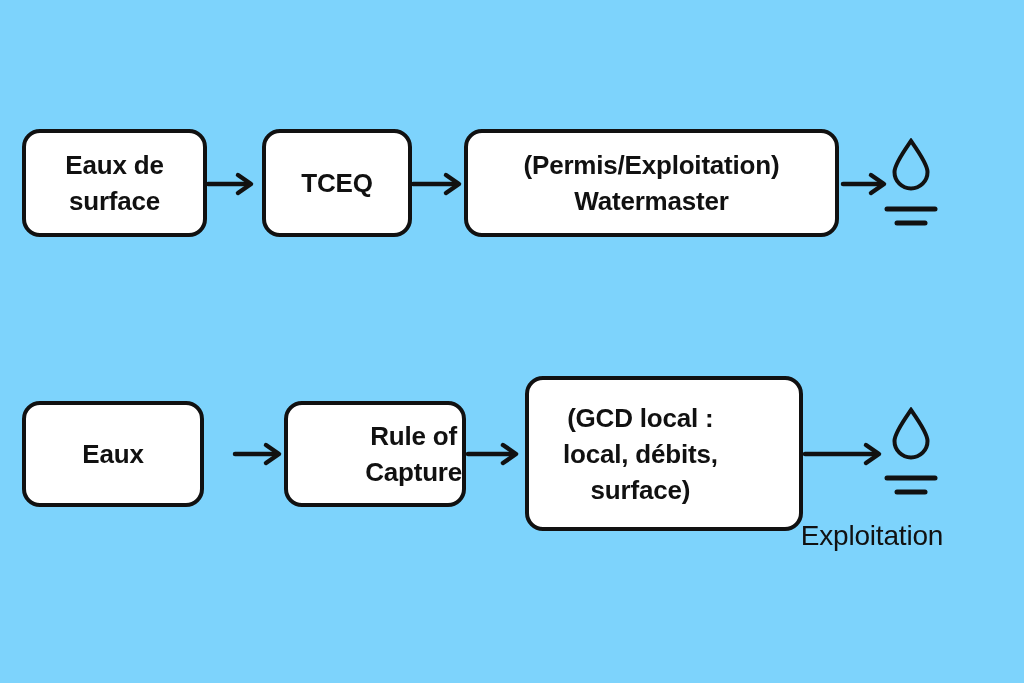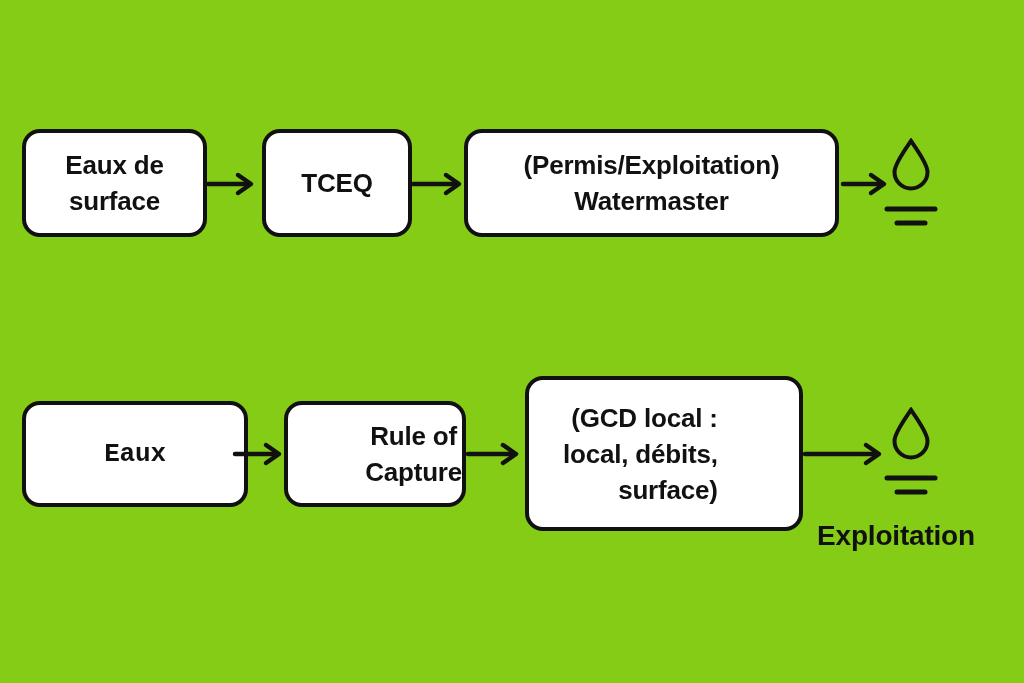--- a/index.html
+++ b/index.html
@@ -4,21 +4,21 @@
 <style>
   html, body {
     margin: 0;
     padding: 0;
     background: #ffffff;
   }
   .canvas {
     position: relative;
     width: 1024px;
     height: 683px;
-    background: #84cc16;
+    background: #7dd3fc;
     font-family: "Liberation Sans", sans-serif;
     color: #111111;
     overflow: hidden;
   }
   .node {
     position: absolute;
     box-sizing: border-box;
     border: 4px solid #111111;
     border-radius: 18px;
     background: #ffffff;
@@ -30,49 +30,49 @@
     font-weight: 600;
     line-height: 36px;
     letter-spacing: -0.2px;
   }
   .node .line { display: block; }
   
   .r1b1 { left: 22px;  top: 129px; width: 185px; height: 108px; }
   .r1b2 { left: 262px; top: 129px; width: 150px; height: 108px; justify-content: center; }
   .r1b3 { left: 464px; top: 129px; width: 375px; height: 108px; }
   
-  .r2b1 { left: 22px;  top: 401px; width: 226px; height: 106px; font-family: Liberation Mono, monospace; }
+  .r2b1 { left: 22px;  top: 401px; width: 182px; height: 106px; }
   .r2b2 { left: 284px; top: 401px; width: 182px; height: 106px; justify-content: flex-end; }
   .r2b3 {
     left: 525px; top: 376px; width: 278px; height: 155px;
     justify-content: flex-start;
-    text-align: right;
+    text-align: center;
     padding-left: 34px;
   }
   .arrows {
     position: absolute;
     left: 0; top: 0;
     width: 1024px; height: 683px;
     pointer-events: none;
   }
   .drop-icon {
     position: absolute;
     width: 54px;
     height: 90px;
   }
   .drop1 { left: 884px; top: 138px; }
   .drop2 { left: 884px; top: 407px; }
   .output-label {
     position: absolute;
-    left: 798px;
+    left: 774px;
     top: 520px;
     width: 196px;
     text-align: center;
     font-size: 28px;
-    font-weight: 700;
+    font-weight: 400;
     letter-spacing: -0.2px;
     color: #111111;
   }
 </style>
 </head>
 <body>
 
 <div class="canvas">
 
   <div class="node r1b1">

